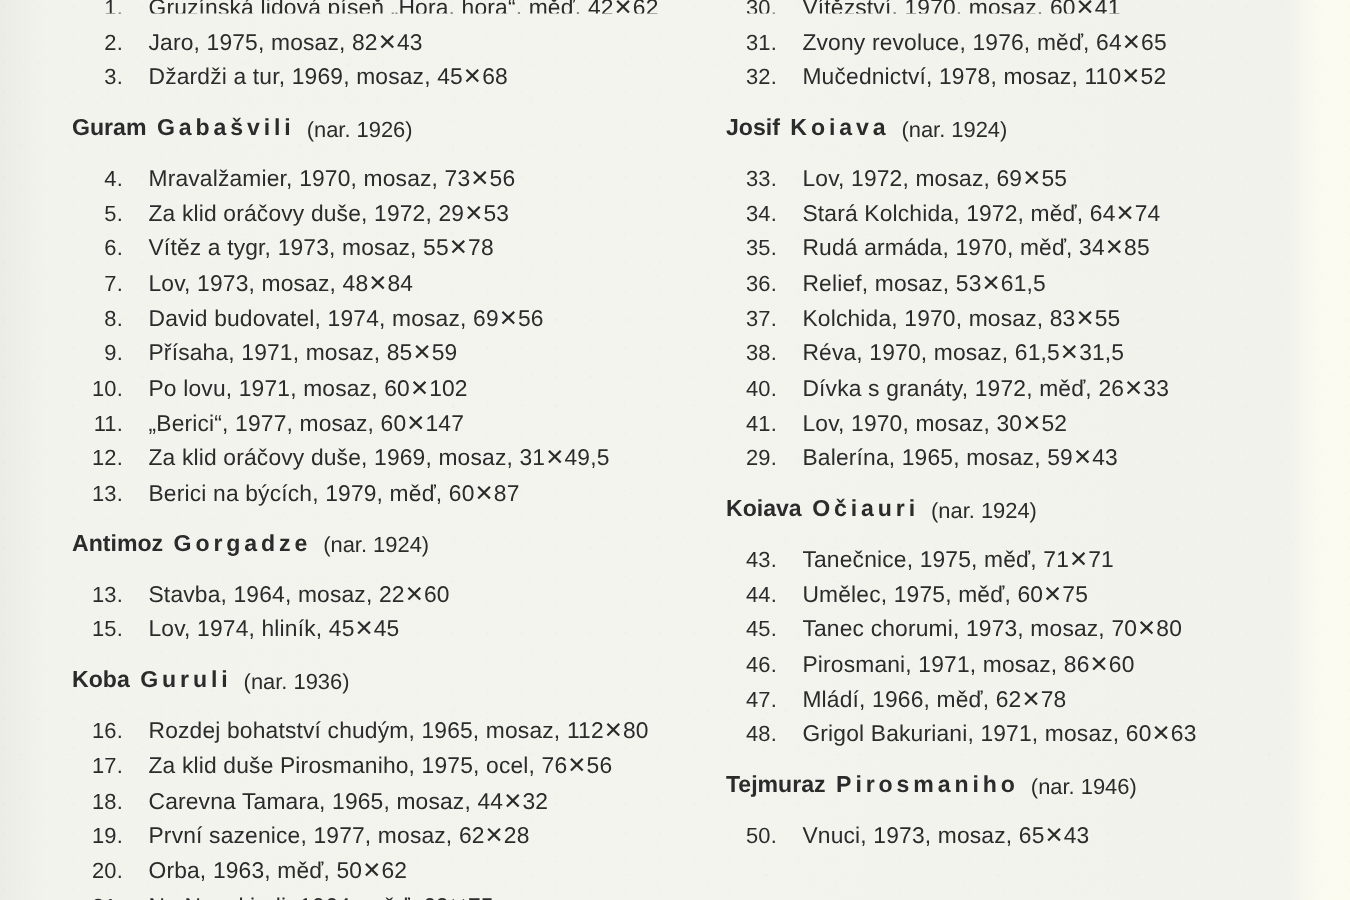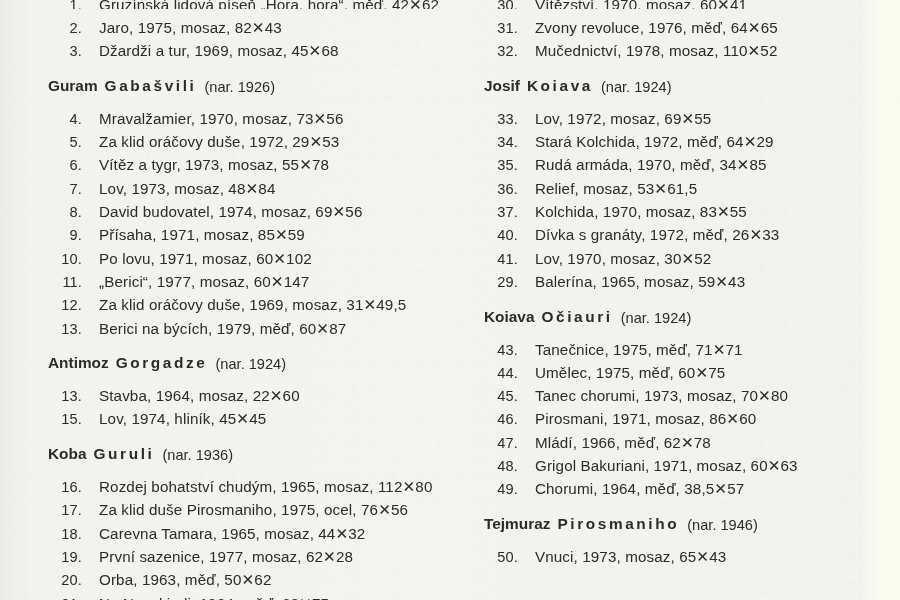--- a/index.html
+++ b/index.html
@@ -252,33 +252,37 @@
         <span class="family">Koiava</span>
         <span class="born">(nar. 1924)</span>
       </div>
       <div>
         <div class="entry">
           <span class="num">33.</span>
           <span class="txt">Lov, 1972, mosaz, 69✕55</span>
         </div>
         <div class="entry">
           <span class="num">34.</span>
-          <span class="txt">Stará Kolchida, 1972, měď, 64✕29</span>
+          <span class="txt">Stará Kolchida, 1972, měď, 64✕74</span>
         </div>
         <div class="entry">
           <span class="num">35.</span>
           <span class="txt">Rudá armáda, 1970, měď, 34✕85</span>
         </div>
         <div class="entry">
           <span class="num">36.</span>
           <span class="txt">Relief, mosaz, 53✕61,5</span>
         </div>
         <div class="entry">
           <span class="num">37.</span>
           <span class="txt">Kolchida, 1970, mosaz, 83✕55</span>
+        </div>
+        <div class="entry">
+          <span class="num">38.</span>
+          <span class="txt">Réva, 1970, mosaz, 61,5✕31,5</span>
         </div>
         <div class="entry">
           <span class="num">40.</span>
           <span class="txt">Dívka s granáty, 1972, měď, 26✕33</span>
         </div>
         <div class="entry">
           <span class="num">41.</span>
           <span class="txt">Lov, 1970, mosaz, 30✕52</span>
         </div>
         <div class="entry">
@@ -309,24 +313,20 @@
           <span class="txt">Pirosmani, 1971, mosaz, 86✕60</span>
         </div>
         <div class="entry">
           <span class="num">47.</span>
           <span class="txt">Mládí, 1966, měď, 62✕78</span>
         </div>
         <div class="entry">
           <span class="num">48.</span>
           <span class="txt">Grigol Bakuriani, 1971, mosaz, 60✕63</span>
         </div>
-        <div class="entry">
-          <span class="num">49.</span>
-          <span class="txt">Chorumi, 1964, měď, 38,5✕57</span>
-        </div>
       </div>
       <div class="artist gap-before gap-after">
         <span class="given">Tejmuraz</span>
         <span class="family">Pirosmaniho</span>
         <span class="born">(nar. 1946)</span>
       </div>
       <div>
         <div class="entry">
           <span class="num">50.</span>
           <span class="txt">Vnuci, 1973, mosaz, 65✕43</span>

